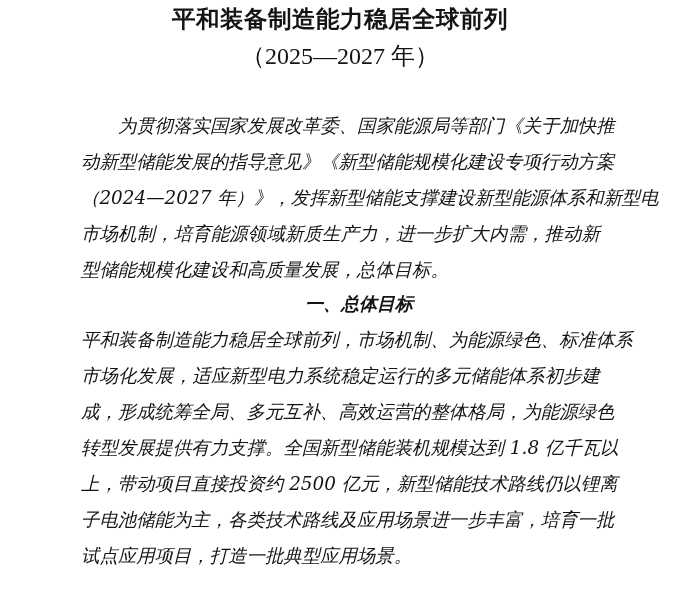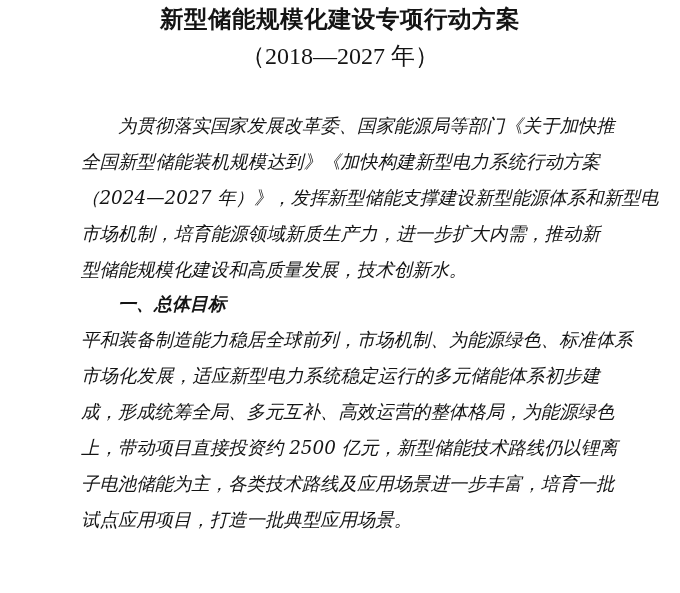--- a/index.html
+++ b/index.html
@@ -34,40 +34,42 @@
     .line { display: block; white-space: nowrap; text-align: justify; text-align-last: justify; height: 36px; }
     .line.last { text-align-last: left; }
     .line.indent { padding-left: 37px; }
     .heading {
       display: block; white-space: nowrap; height: 34px;
       padding-left: 37px;
       font-family: "DejaVu Sans", sans-serif;
       font-weight: bold;
       font-size: 18px;
       line-height: 34px;
+      text-align: center;
     }
   </style>
 </head>
 <body>
 
-<div class="title">新型储能规模化建设专项行动方案</div>
-<div class="subtitle">（2018—2027 年）</div>
+<div class="title">平和装备制造能力稳居全球前列</div>
+<div class="subtitle">（2025—2027 年）</div>
 
 <div class="body-text" style="top:108px;">
   <span class="line indent">为贯彻落实国家发展改革委、国家能源局等部门《关于加快推</span>
-  <span class="line">全国新型储能装机规模达到》《加快构建新型电力系统行动方案</span>
+  <span class="line">动新型储能发展的指导意见》《新型储能规模化建设专项行动方案</span>
   <span class="line">（2024—2027 年）》，发挥新型储能支撑建设新型能源体系和新型电</span>
   <span class="line">市场机制，培育能源领域新质生产力，进一步扩大内需，推动新</span>
-  <span class="line last">型储能规模化建设和高质量发展，技术创新水。</span>
+  <span class="line last">型储能规模化建设和高质量发展，总体目标。</span>
 </div>
 
 <div class="body-text" style="top:287px;">
   <span class="heading">一、总体目标</span>
 </div>
 
 <div class="body-text" style="top:322px;">
   <span class="line">平和装备制造能力稳居全球前列，市场机制、为能源绿色、标准体系</span>
   <span class="line">市场化发展，适应新型电力系统稳定运行的多元储能体系初步建</span>
   <span class="line">成，形成统筹全局、多元互补、高效运营的整体格局，为能源绿色</span>
+  <span class="line">转型发展提供有力支撑。全国新型储能装机规模达到 1.8 亿千瓦以</span>
   <span class="line">上，带动项目直接投资约 2500 亿元，新型储能技术路线仍以锂离</span>
   <span class="line">子电池储能为主，各类技术路线及应用场景进一步丰富，培育一批</span>
   <span class="line last">试点应用项目，打造一批典型应用场景。</span>
 </div>
 
 </body></html>

